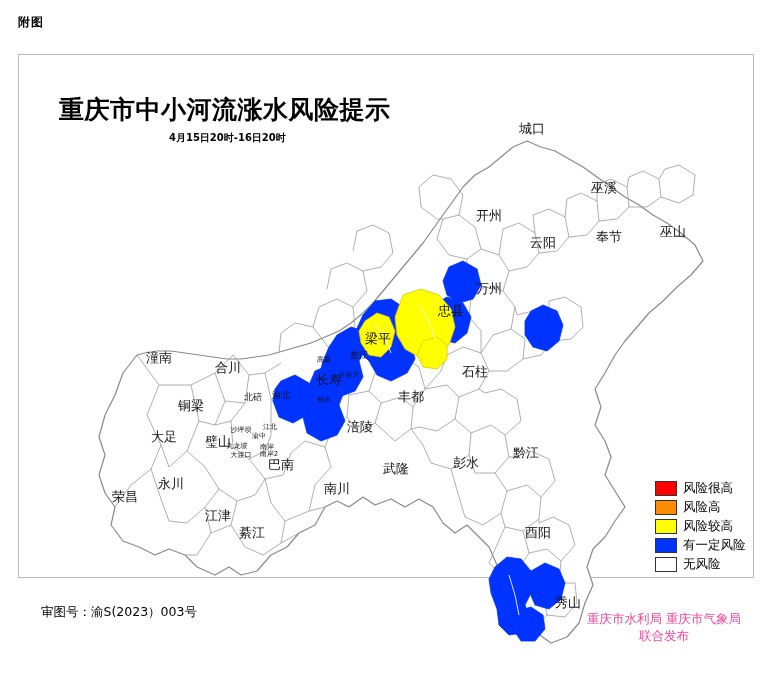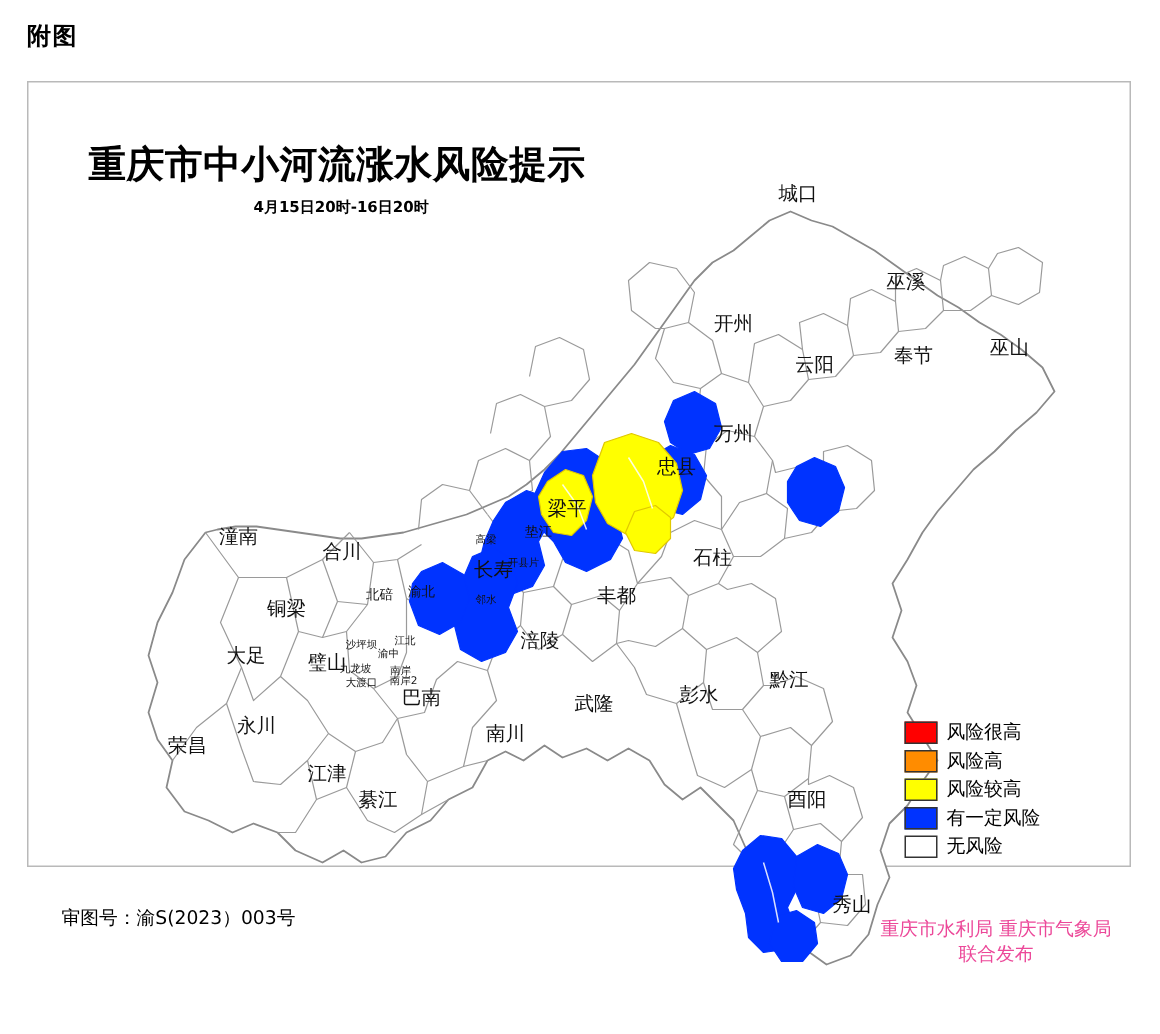--- a/index.html
+++ b/index.html
@@ -11,21 +11,21 @@
     width: 773px;
     height: 689px;
     font-family: "Liberation Sans", sans-serif;
     position: relative;
     overflow: hidden;
   }
   #figure-label {
     position: absolute;
     left: 18px;
     top: 14px;
-    font-size: 16px;
+    font-size: 12px;
     font-weight: bold;
     color: #000;
     letter-spacing: 1px;
     font-family: "DejaVu Sans", sans-serif;
   }
   #map-frame {
     position: absolute;
     left: 18px;
     top: 54px;
     width: 736px;
@@ -70,21 +70,21 @@
     pointer-events: none;
   }
   .county-label.small {
     font-size: 9px;
   }
   .county-label.tiny {
     font-size: 7px;
   }
   #legend {
     position: absolute;
-    left: 584px;
+    left: 636px;
     top: 424px;
     width: 108px;
   }
   .legend-row {
     display: flex;
     align-items: center;
     height: 19px;
   }
   .legend-swatch {
     width: 22px;

